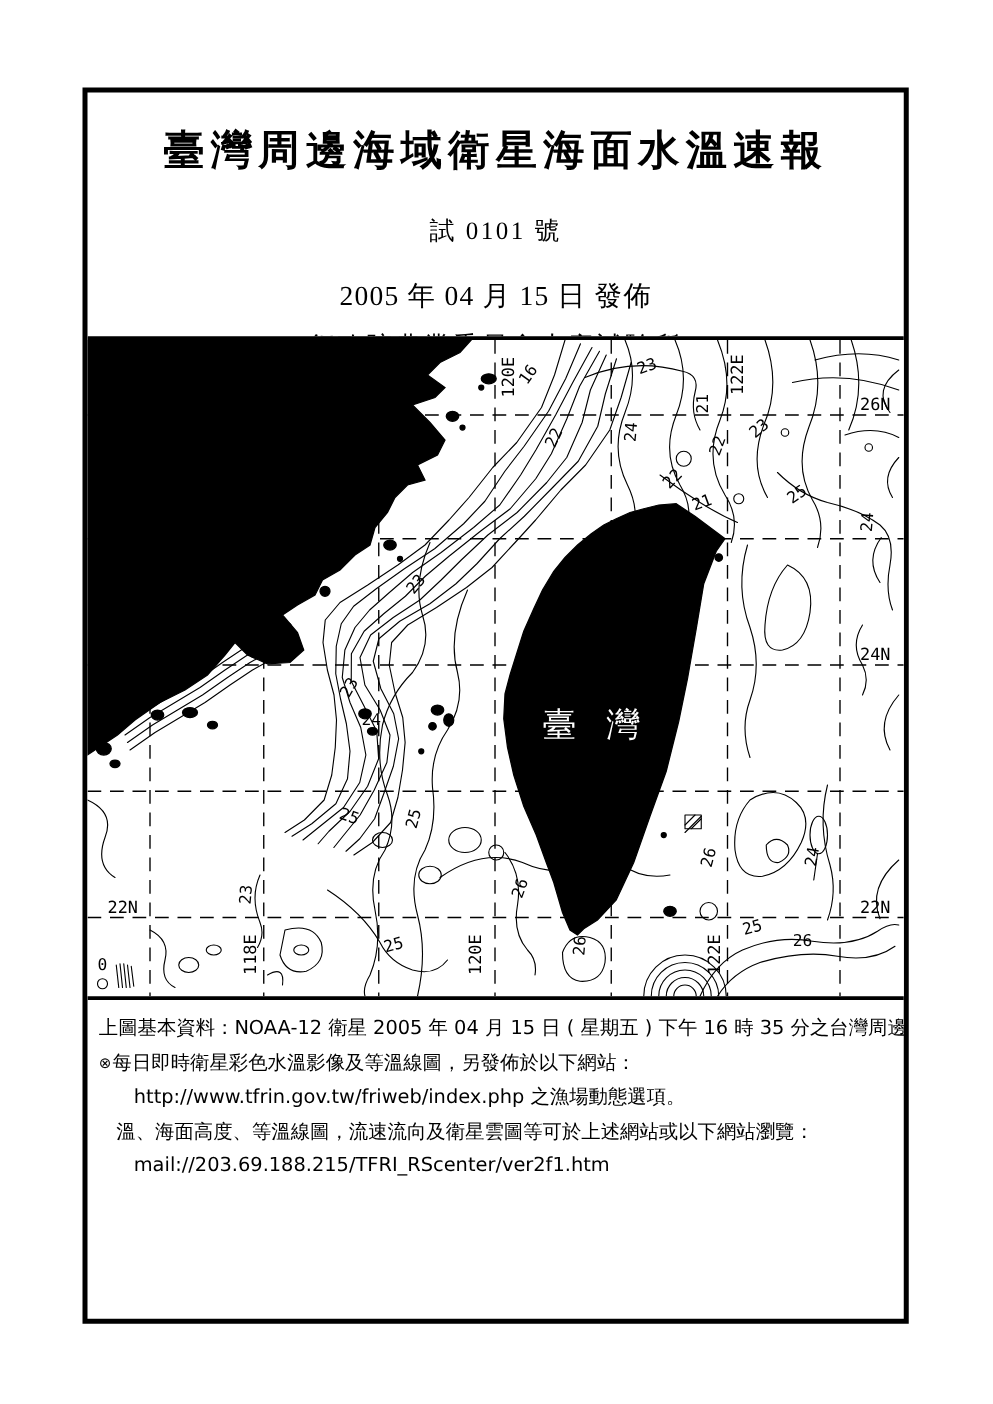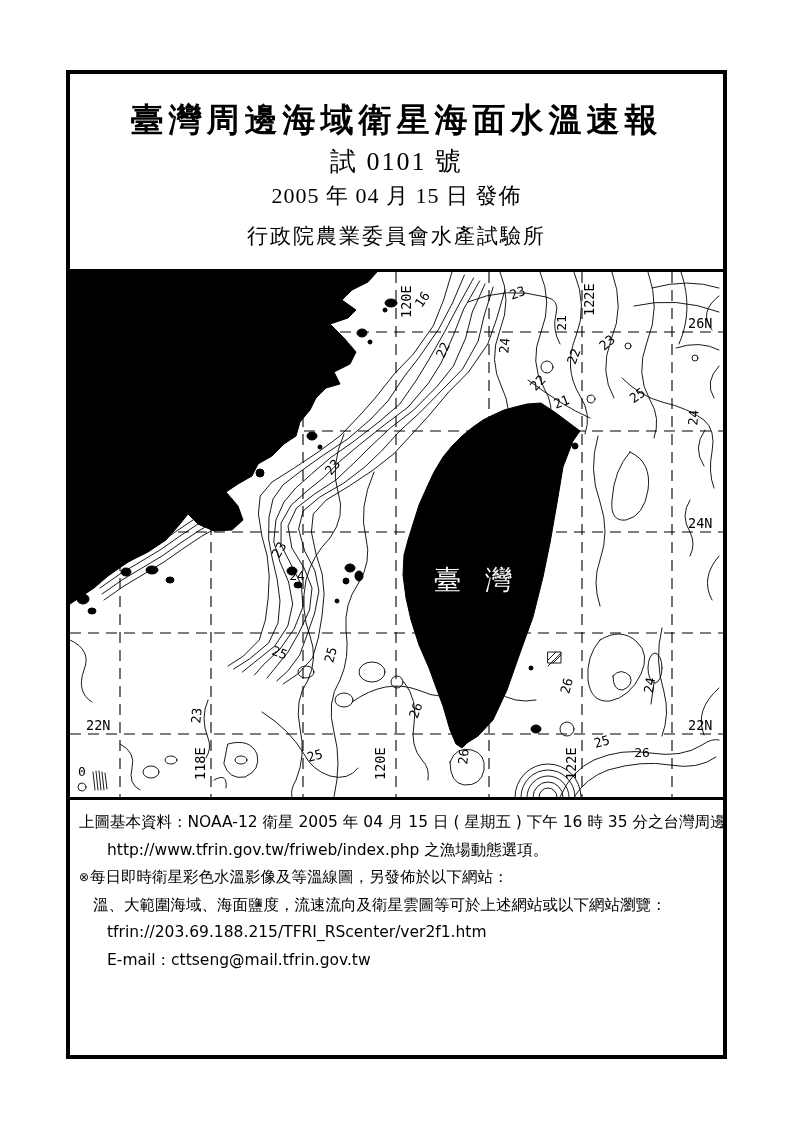--- a/index.html
+++ b/index.html
@@ -3,22 +3,22 @@
 <meta charset="utf-8">
 <style>
   html,body{margin:0;padding:0;background:#fff;}
   #page{position:relative;width:794px;height:1123px;background:#ffffff;overflow:hidden;
         font-family:"Liberation Serif","DejaVu Serif",serif;color:#000;}
   #outer-box{position:absolute;left:66px;top:70px;width:661px;height:989px;
              border:4px solid #000;box-sizing:border-box;}
   
   .hdr{position:absolute;top:0;left:0;width:653px;text-align:center;}
   .title{margin-top:24px;font-size:33px;font-weight:bold;letter-spacing:5px;}
-  .sub-no{margin-top:1px;font-size:26px;letter-spacing:2px;}
-  .sub-date{margin-top:2px;font-size:22px;letter-spacing:1px;}
+  .sub-no{margin-top:28px;font-size:20px;letter-spacing:2px;}
+  .sub-date{margin-top:24px;font-size:22px;letter-spacing:1px;}
   .sub-agency{margin-top:11px;font-size:21px;letter-spacing:2px;}
   
   .map-sec{position:absolute;top:195px;left:0;width:653px;height:531px;box-sizing:border-box;
            border-top:3px solid #000;border-bottom:3px solid #000;background:#fff;}
   .map-sec svg{display:block;}
   .ct{fill:none;stroke:#000;stroke-width:0.9;stroke-linejoin:round;stroke-linecap:round;}
   .grid{stroke:#000;stroke-width:1.1;stroke-dasharray:11 7;}
   .coord{font-family:"DejaVu Sans Mono","Liberation Mono",monospace;font-size:13.5px;fill:#000;}
   .temp{font-family:"DejaVu Sans Mono","Liberation Mono",monospace;font-size:13px;fill:#000;}
   .twlabel{font-family:"Liberation Serif",serif;font-size:27px;fill:#fff;letter-spacing:24px;}
@@ -222,20 +222,19 @@
             <text x="603" y="746" class="temp" text-anchor="middle" transform="rotate(-15 603 746)">25</text>
             <text x="642" y="757" class="temp" text-anchor="middle" transform="rotate(0 642 757)">26</text>
             <text x="82" y="776" class="temp" text-anchor="middle" transform="rotate(0 82 776)">0</text>
           </g>
         <text class="twlabel" x="434" y="589">臺灣</text>
       </svg>
     </div>
 
     <div class="footer" id="footer">
         <div class="fline">上圖基本資料：NOAA-12 衛星 2005 年 04 月 15 日 ( 星期五 ) 下午 16 時 35 分之台灣周邊</div>
+        <div class="fline"><span class="blt">⊗</span>每日即時衛星彩色水溫影像及等溫線圖，另發佈於以下網站：</div>
         <div class="fline ind2">http://www.tfrin.gov.tw/friweb/index.php 之漁場動態選項。</div>
-        <div class="fline"><span class="blt">⊗</span>每日即時衛星彩色水溫影像及等溫線圖，另發佈於以下網站：</div>
-        <div class="fline ind1">溫、大範圍海域、海面鹽度，流速流向及衛星雲圖等可於上述網站或以下網站瀏覽：</div>
-        <div class="fline ind2">tfrin://203.69.188.215/TFRI_RScenter/ver2f1.htm</div>
-        <div class="fline ind2">E-mail：cttseng@mail.tfrin.gov.tw</div>
+        <div class="fline ind1">溫、海面高度、等溫線圖，流速流向及衛星雲圖等可於上述網站或以下網站瀏覽：</div>
+        <div class="fline ind2">mail://203.69.188.215/TFRI_RScenter/ver2f1.htm</div>
       </div>
   </div>
 </div>
 
 </body></html>

